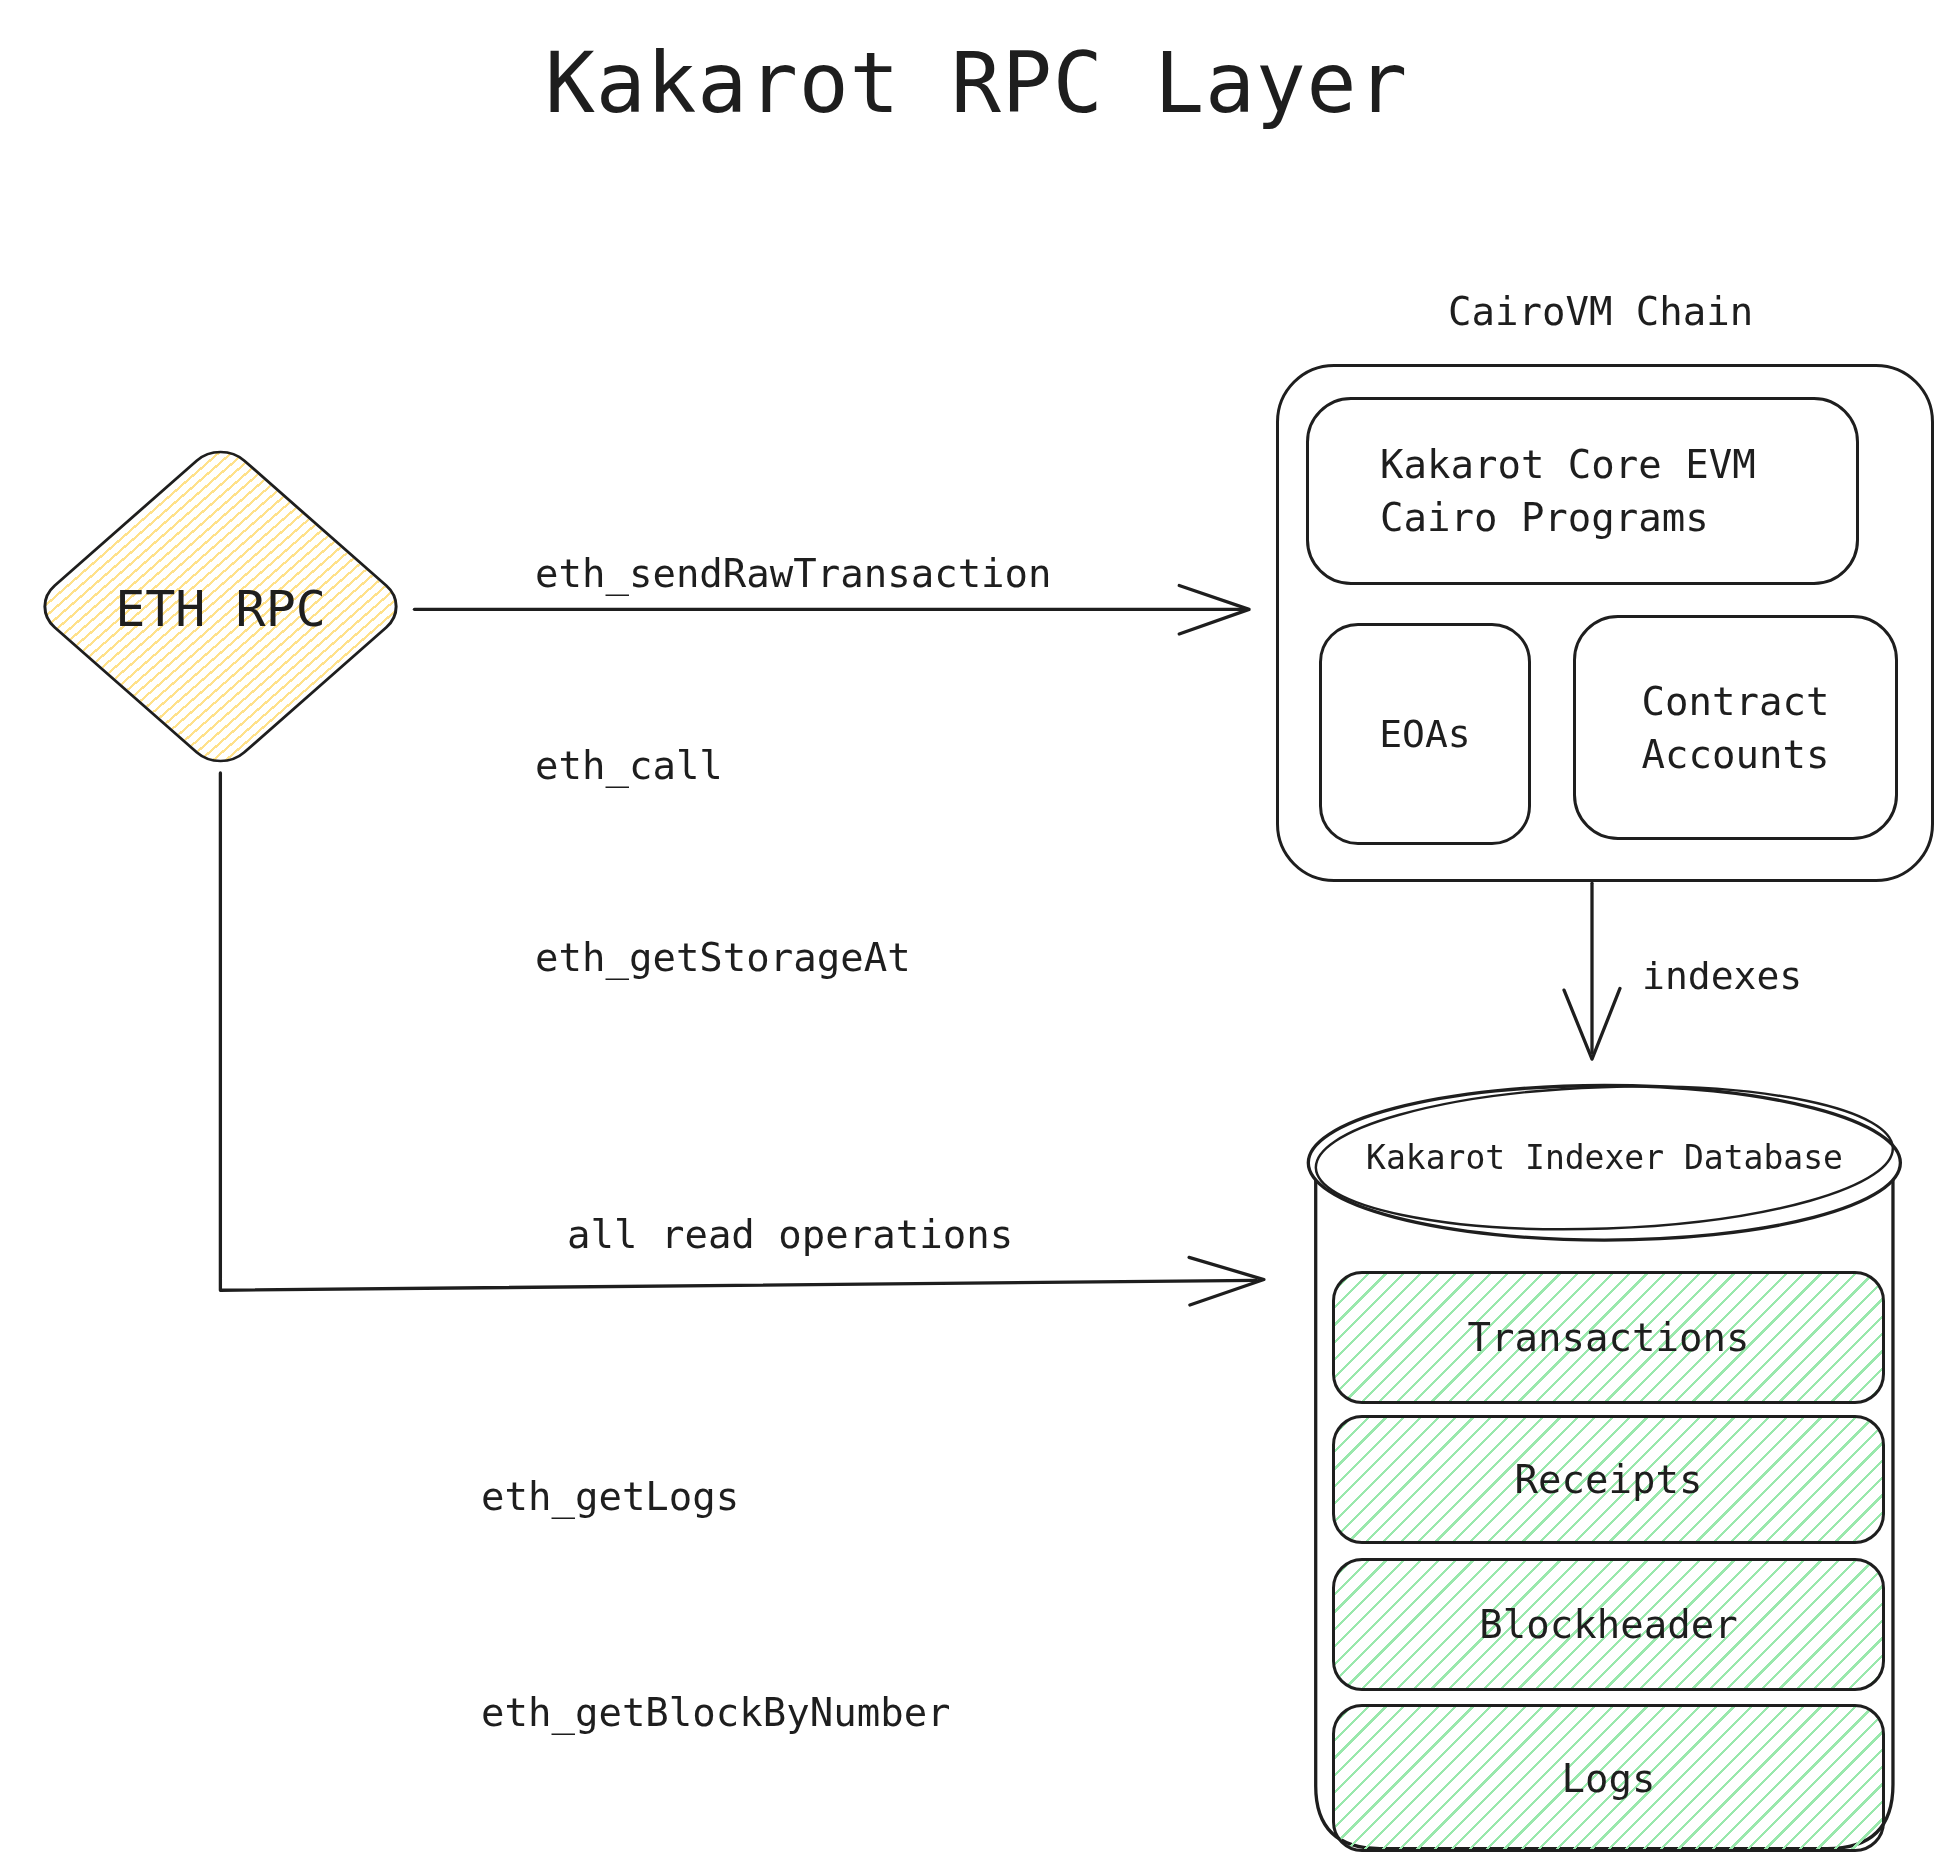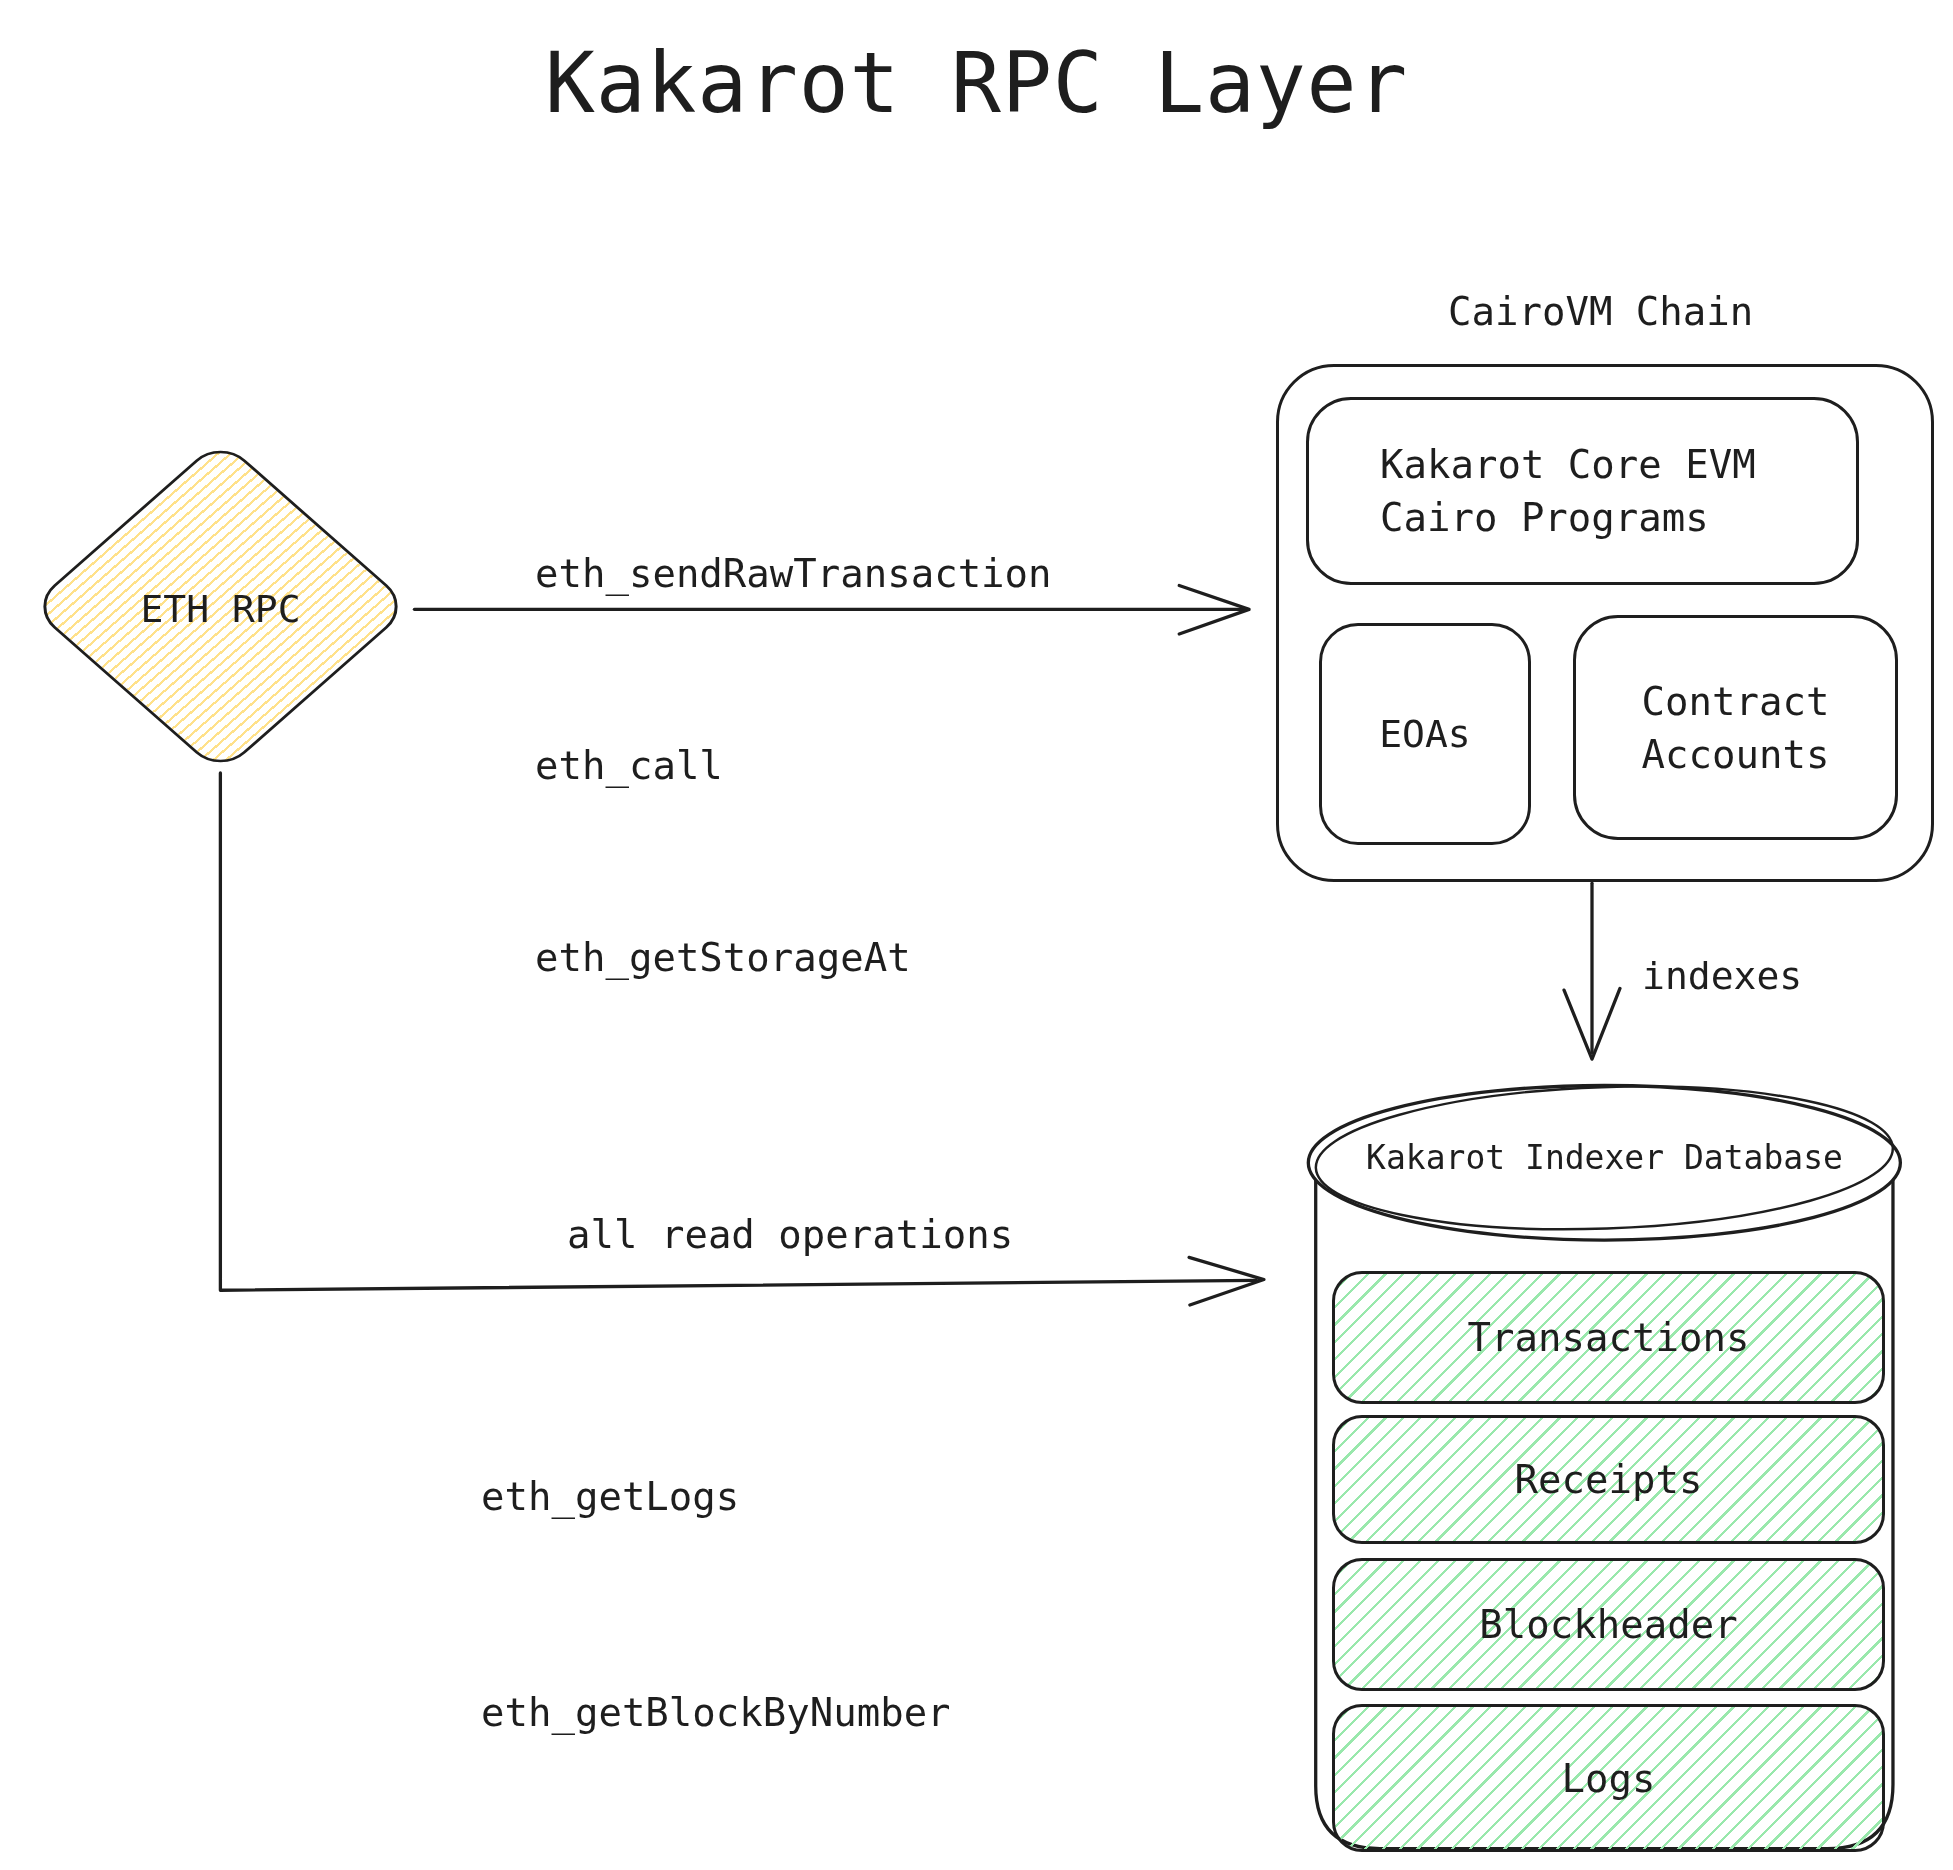--- a/index.html
+++ b/index.html
@@ -23,21 +23,21 @@
 
   
   .diamond{
     position:absolute;z-index:2;
     left:85px;top:471px;width:271px;height:271px;
     transform:scaleY(0.88) rotate(45deg);
     border:3.3px solid #1e1e1e;border-radius:35px;
     background:repeating-linear-gradient(90deg,rgba(0,0,0,0) 0 6.6px,#ffe18a 6.6px 9px);
     box-sizing:border-box;
   }
-  .eth-rpc-label{left:85px;top:585px;width:271px;text-align:center;font-size:38px;line-height:48px;}
+  .eth-rpc-label{left:85px;top:585px;width:271px;text-align:center;font-size:50px;line-height:48px;}
 
   
   .write-methods{left:535px;top:414px;font-size:39px;line-height:64px;}
 
   
   .cairovm-label{left:1424px;top:289px;font-size:39px;line-height:46px;margin-left:24px;}
   .box{position:absolute;z-index:2;border:3.3px solid #1e1e1e;box-sizing:border-box;background:#ffffff;}
   .cairovm-box{left:1276px;top:364px;width:658px;height:518px;border-radius:58px;background:transparent;}
   .core-box{
     left:1306px;top:397px;width:553px;height:188px;border-radius:45px;

